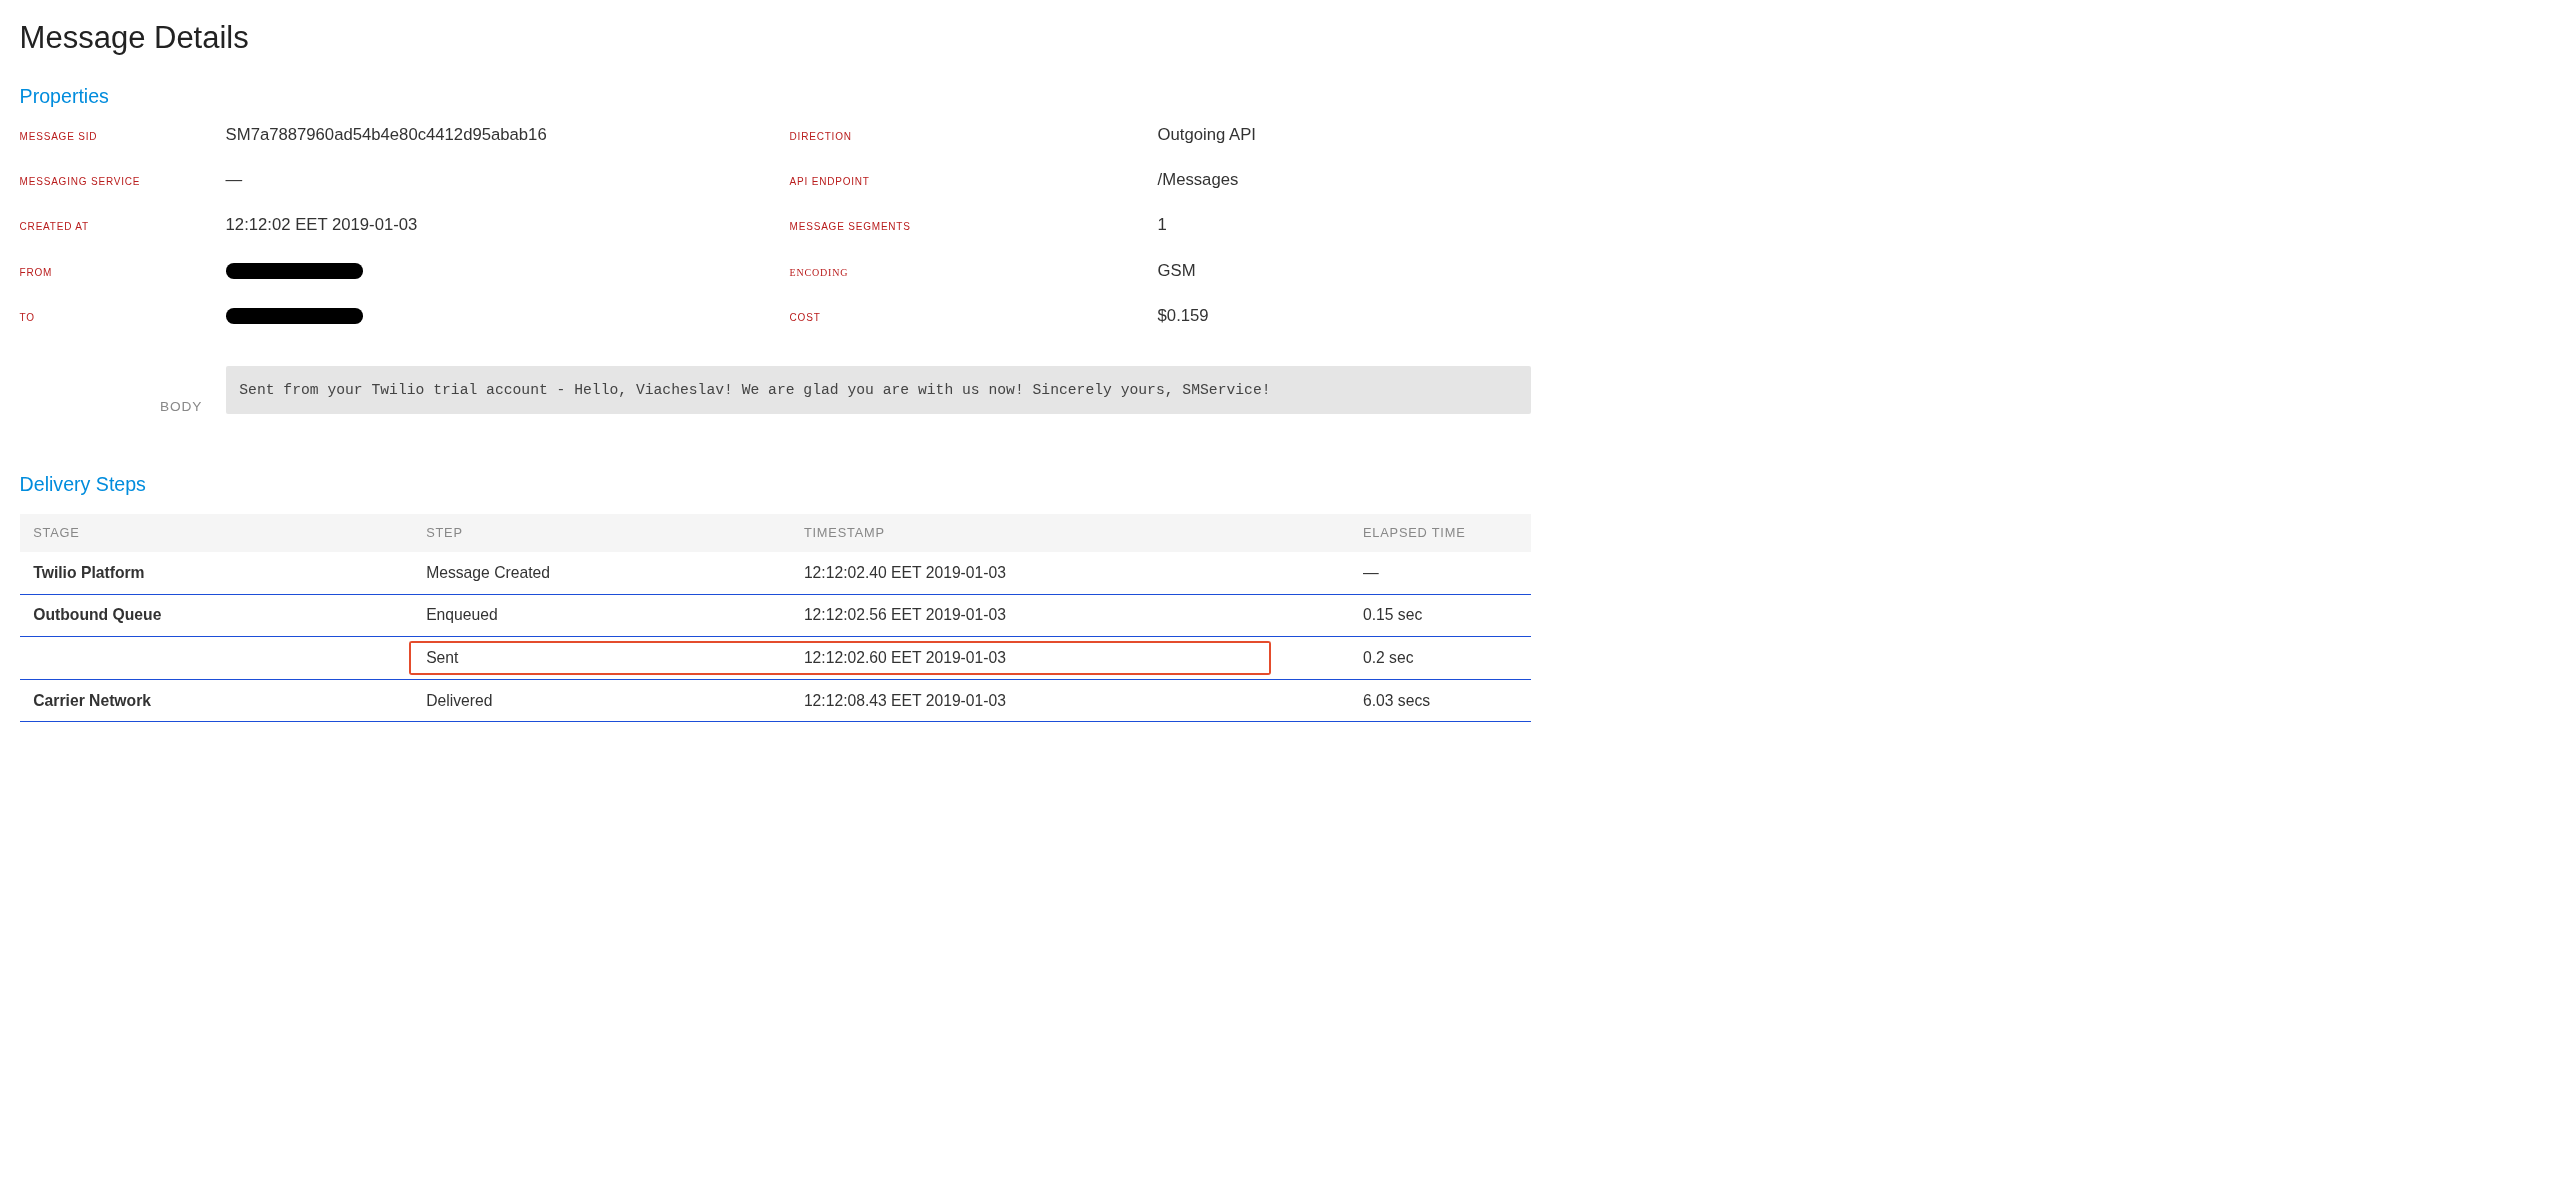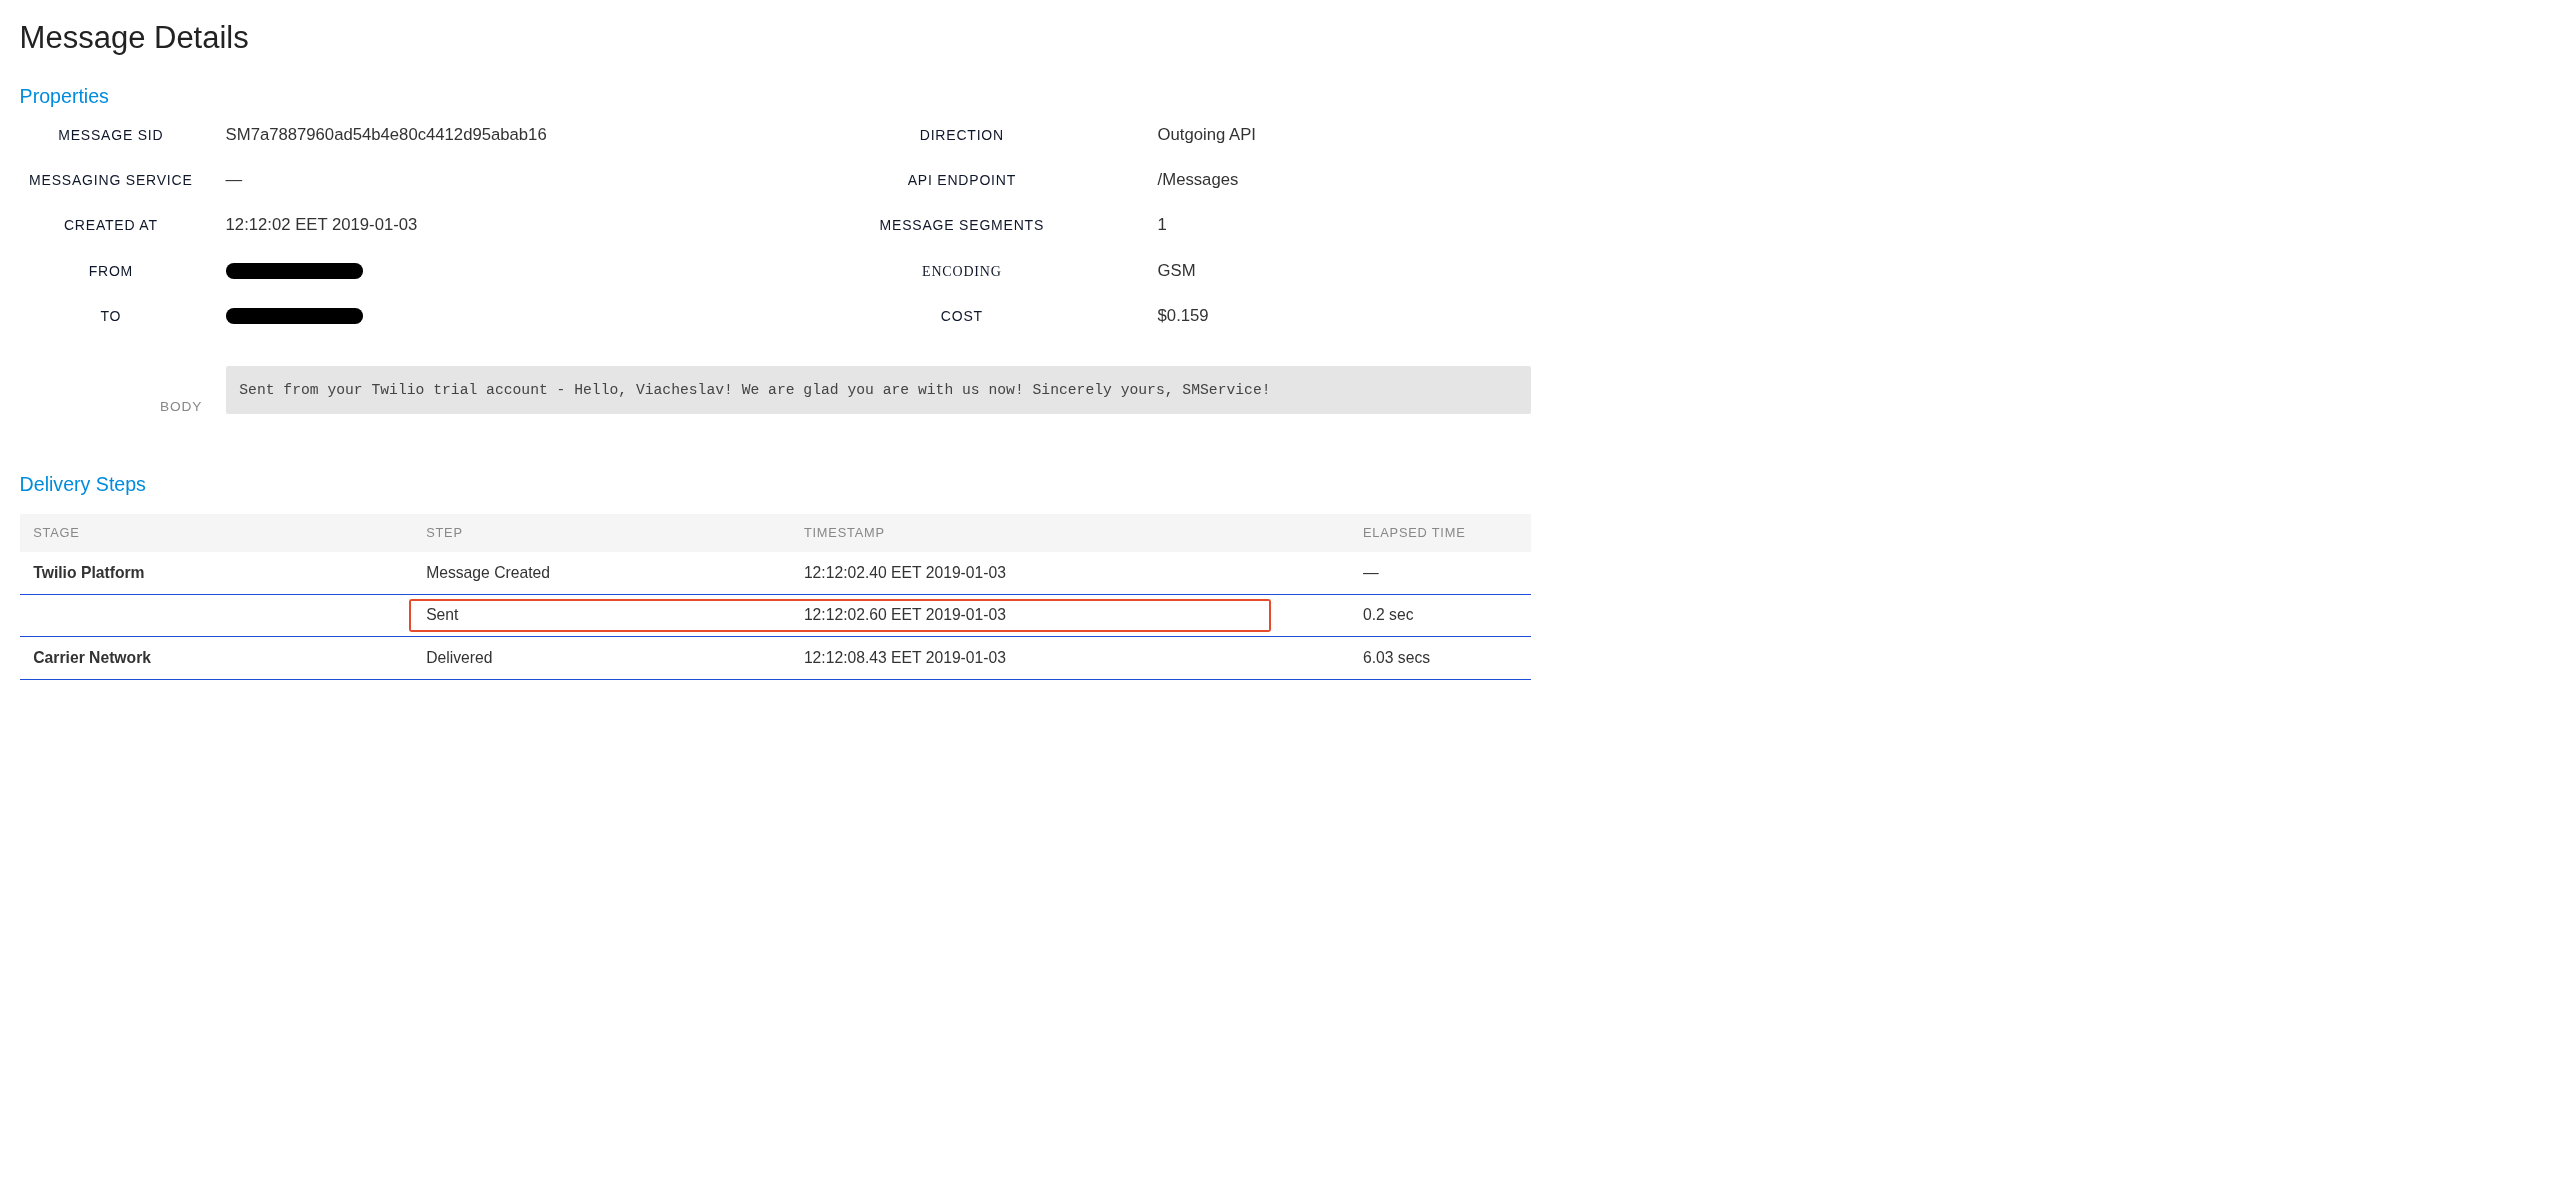--- a/index.html
+++ b/index.html
@@ -40,25 +40,25 @@
       flex: 1;
     }
     .prop-row {
       display: flex;
       align-items: baseline;
       margin-bottom: 21.6px;
       min-height: 23.5px;
     }
     .prop-label {
       width: 206px;
-      text-align: center;
+      text-align: left;
       padding-right: 23.5px;
-      font-size: 14px;
+      font-size: 10px;
       letter-spacing: 0.8px;
-      color: #0f172a;
+      color: #b91c1c;
       text-transform: uppercase;
       flex-shrink: 0;
     }
     .prop-value {
       font-size: 16.7px;
       color: #333;
       word-break: break-all;
       flex: 1;
     }
     .redacted {
@@ -245,20 +245,26 @@
           <th class="col-elapsed">ELAPSED TIME</th>
         </tr>
       </thead>
       <tbody id="delivery-tbody">
           <tr>
             <td class="stage-cell">Twilio Platform</td>
             <td class="step-cell">Message Created</td>
             <td class="ts-cell">12:12:02.40 EET 2019-01-03</td>
             <td>—</td>
           </tr>
+          <tr>
+            <td class="stage-cell">Outbound Queue</td>
+            <td class="step-cell">Enqueued</td>
+            <td class="ts-cell">12:12:02.56 EET 2019-01-03</td>
+            <td>0.15 sec</td>
+          </tr>
           <tr class="row-highlight">
             <td class="stage-cell"></td>
             <td class="step-cell">Sent</td>
             <td class="ts-cell">12:12:02.60 EET 2019-01-03</td>
             <td>0.2 sec</td>
           </tr>
           <tr>
             <td class="stage-cell">Carrier Network</td>
             <td class="step-cell">Delivered</td>
             <td class="ts-cell">12:12:08.43 EET 2019-01-03</td>

